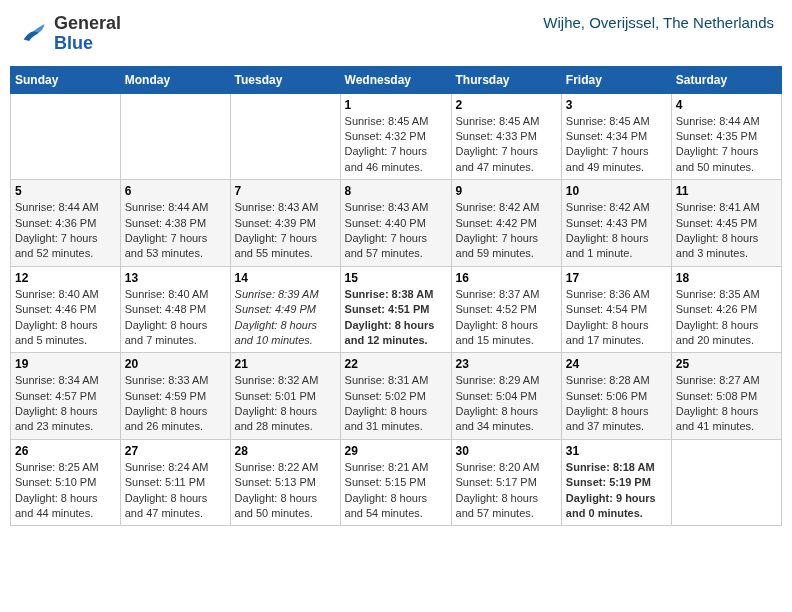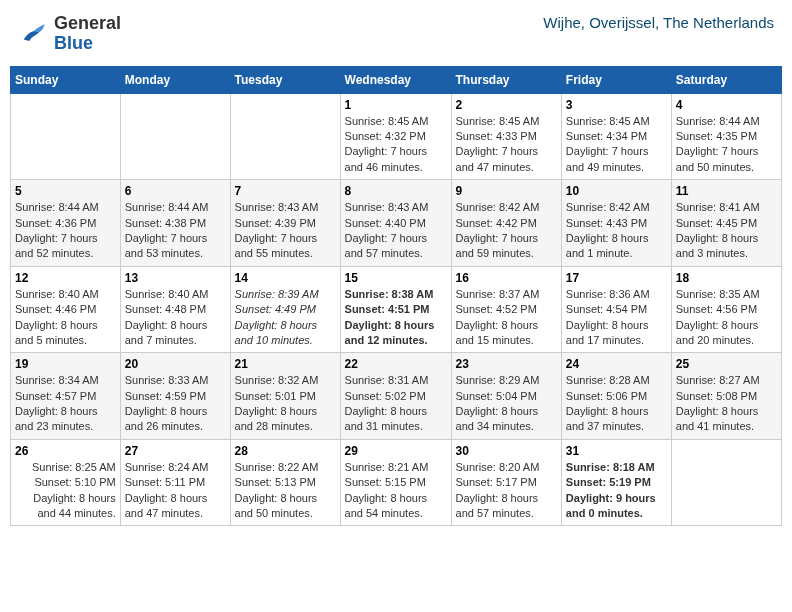--- a/index.html
+++ b/index.html
@@ -226,21 +226,21 @@
         </td>
         <td>
           <span class="day-number">17</span>
           <div class="day-info" style="white-space: pre-line;">Sunrise: 8:36 AM
 Sunset: 4:54 PM
 Daylight: 8 hours and 17 minutes.</div>
         </td>
         <td>
           <span class="day-number">18</span>
           <div class="day-info" style="white-space: pre-line;">Sunrise: 8:35 AM
-Sunset: 4:56 PM
+Sunset: 4:26 PM
 Daylight: 8 hours and 20 minutes.</div>
         </td>
       </tr>
       <tr>
         <td>
           <span class="day-number">19</span>
           <div class="day-info" style="white-space: pre-line;">Sunrise: 8:34 AM
 Sunset: 4:57 PM
 Daylight: 8 hours and 23 minutes.</div>
         </td>
@@ -277,21 +277,21 @@
         <td>
           <span class="day-number">25</span>
           <div class="day-info" style="white-space: pre-line;">Sunrise: 8:27 AM
 Sunset: 5:08 PM
 Daylight: 8 hours and 41 minutes.</div>
         </td>
       </tr>
       <tr>
         <td>
           <span class="day-number">26</span>
-          <div class="day-info" style="white-space: pre-line; text-align: right;">Sunrise: 8:25 AM
+          <div class="day-info" style="white-space: pre-line;">Sunrise: 8:25 AM
 Sunset: 5:10 PM
 Daylight: 8 hours and 44 minutes.</div>
         </td>
         <td>
           <span class="day-number">27</span>
           <div class="day-info" style="white-space: pre-line;">Sunrise: 8:24 AM
 Sunset: 5:11 PM
 Daylight: 8 hours and 47 minutes.</div>
         </td>
         <td>

